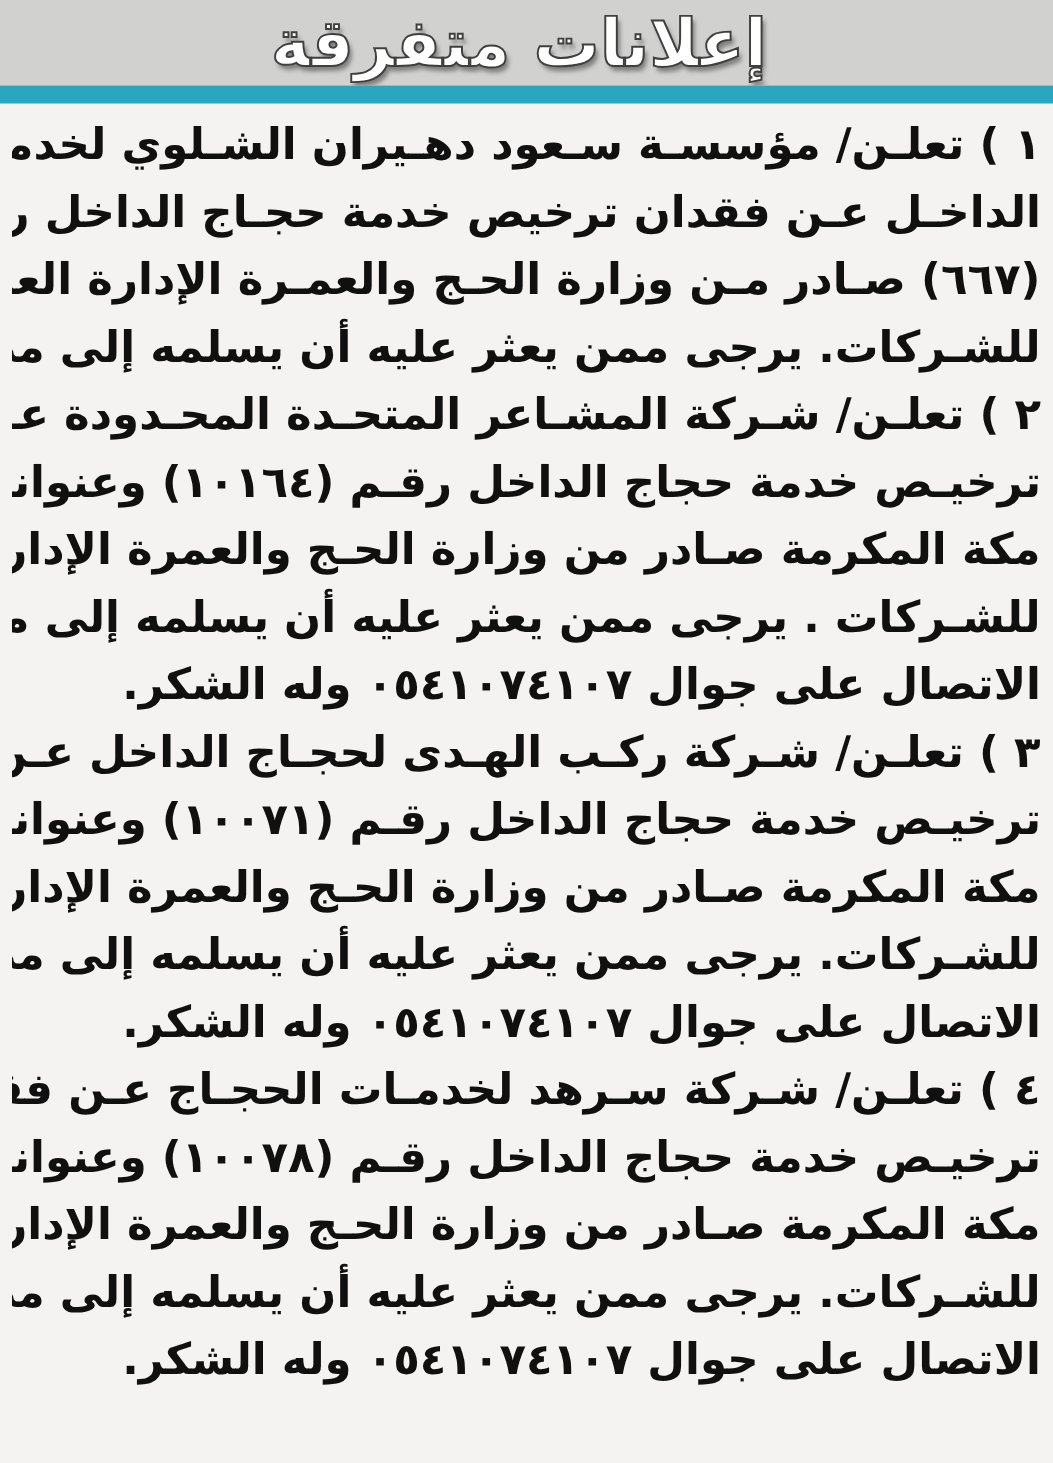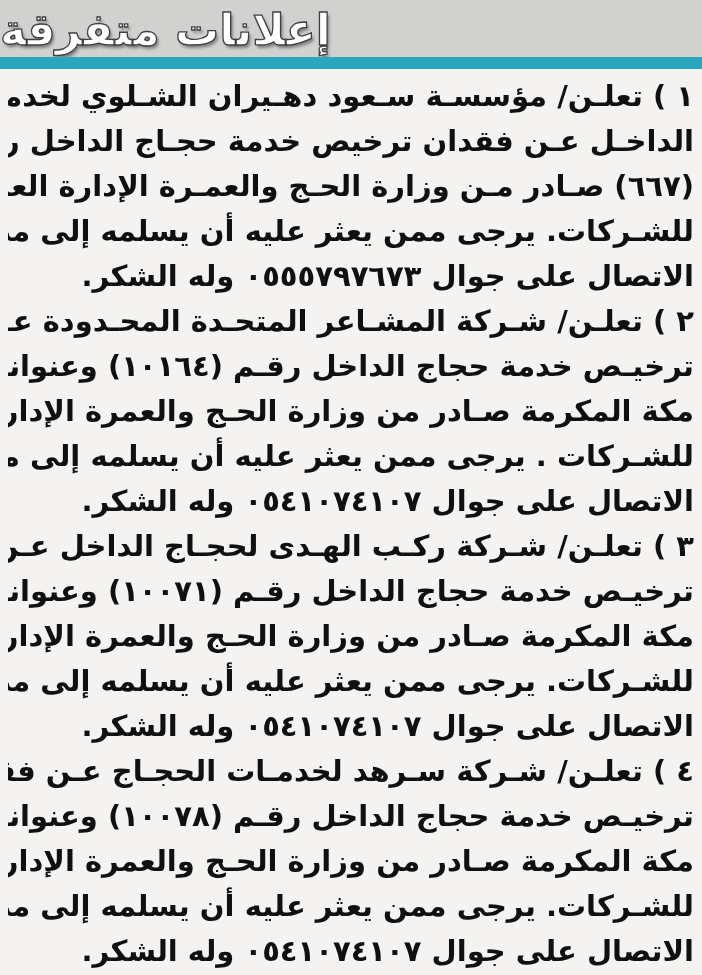--- a/index.html
+++ b/index.html
@@ -16,21 +16,21 @@
   
   .page-header {
     height: 57px;
     background: #d1d1cf;
     direction: rtl;
     overflow: hidden;
   }
   .section-title {
     margin: 0;
     padding: 2px 10px 0 0;
-    text-align: left;
+    text-align: center;
     font-size: 44px;
     line-height: 56px;
     font-weight: 800;
     color: #ffffff;
     letter-spacing: 0;
     -webkit-text-stroke: 1.3px #3f3f3f;
     text-shadow: 2px 3px 3px rgba(60,60,60,0.55);
   }
   .header-divider {
     height: 12px;
@@ -71,21 +71,20 @@
 </header>
 <div class="header-divider"></div>
 
 <main class="ads-area">
 
   <article class="ad-item">
     <div class="ad-line">١ ) تعلـن/ مؤسسـة سـعود دهـيران الشـلوي لخدمـة حجاج</div>
     <div class="ad-line short">الداخـل عـن فقدان ترخيص خدمة حجـاج الداخل رقم</div>
     <div class="ad-line">(٦٦٧) صـادر مـن وزارة الحـج والعمـرة الإدارة العامـة</div>
     <div class="ad-line">للشـركات. يرجى ممن يعثر عليه أن يسلمه إلى مصدره أو</div>
-    <div class="ad-line short">الاتصال على جوال ٠٥٥٥٧٩٧٦٧٣ وله الشكر.</div>
   </article>
 
   <article class="ad-item">
     <div class="ad-line">٢ ) تعلـن/ شـركة المشـاعر المتحـدة المحـدودة عـن فقـدان</div>
     <div class="ad-line short">ترخيـص خدمة حجاج الداخل رقـم (١٠١٦٤) وعنوانها</div>
     <div class="ad-line">مكة المكرمة صـادر من وزارة الحـج والعمرة الإدارة العامة</div>
     <div class="ad-line">للشـركات . يرجى ممن يعثر عليه أن يسلمه إلى مصدره أو</div>
     <div class="ad-line short">الاتصال على جوال ٠٥٤١٠٧٤١٠٧ وله الشكر.</div>
   </article>
 

